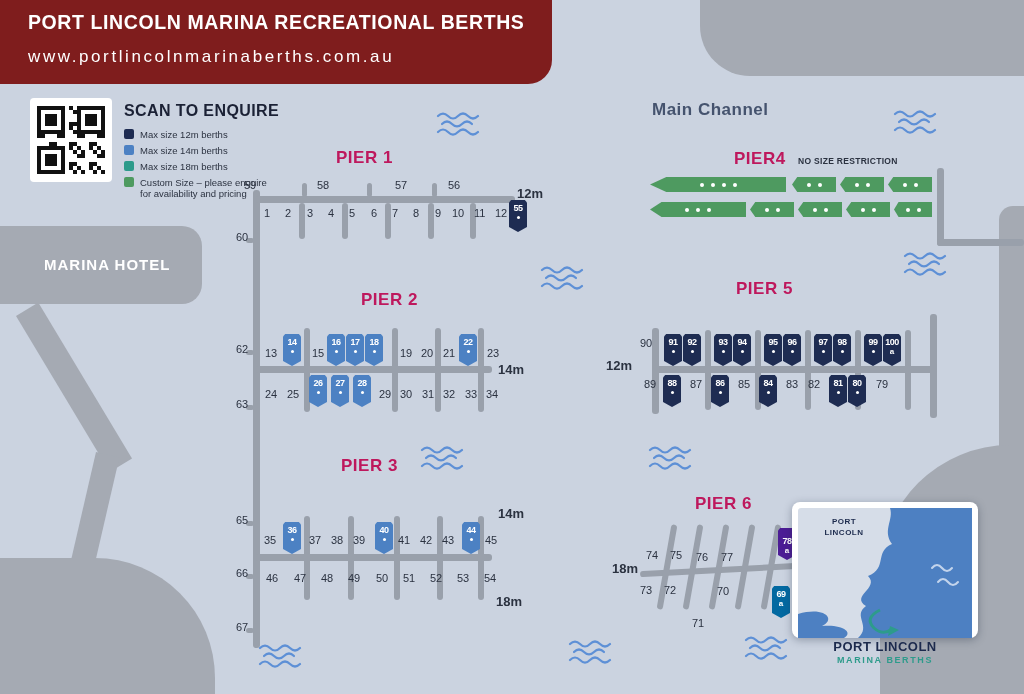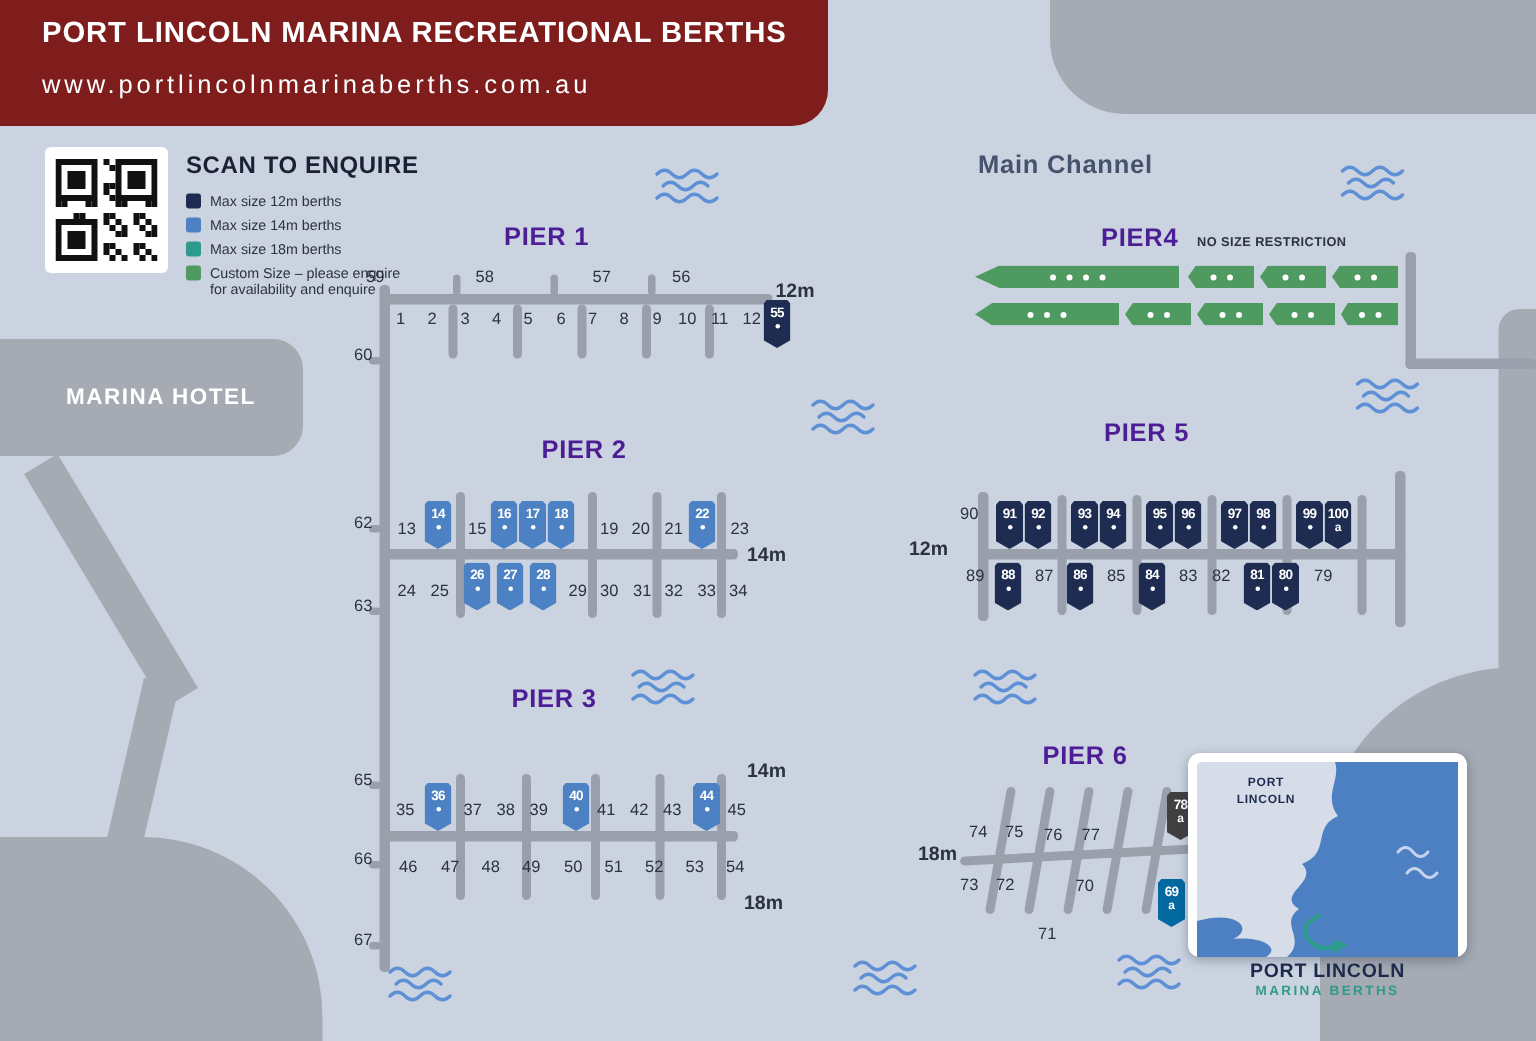--- a/index.html
+++ b/index.html
@@ -4,21 +4,21 @@
 <style>
   html,body{margin:0;padding:0;background:#8d93a0;}
   #canvas{
     position:relative;width:1024px;height:694px;overflow:hidden;
     background:#cbd3e0;font-family:"Liberation Sans",sans-serif;
     -webkit-font-smoothing:antialiased;
   }
   .land{position:absolute;background:#a5aab3;}
   .bar{position:absolute;background:#99a0ab;border-radius:3px;}
   .num{position:absolute;font-size:11px;color:#2b3240;line-height:12px;}
-  .pier-title{position:absolute;font-size:17px;font-weight:bold;color:#4c1d95;letter-spacing:.5px;}
+  .pier-title{position:absolute;font-size:17px;font-weight:bold;color:#be185d;letter-spacing:.5px;}
   .note{position:absolute;font-size:13px;font-weight:bold;color:#2b3240;}
   .note.small{font-size:8.5px;letter-spacing:.3px;}
   .map-label{position:absolute;font-weight:bold;}
   .pin{
     position:absolute;width:18px;height:32px;box-sizing:border-box;
     display:flex;flex-direction:column;align-items:center;padding-top:3px;
     clip-path:polygon(50% 100%,0 84%,0 8%,12% 0,88% 0,100% 8%,100% 84%);
   }
   .pin .t{font-size:9px;font-weight:bold;color:#fff;line-height:10px;letter-spacing:-.5px;}
   .pin .dot{width:3px;height:3px;border-radius:50%;background:#fff;margin-top:3px;}
@@ -290,21 +290,21 @@
       <div class="pier-title" style="left: 695px; top: 494px;">PIER 6</div>
       <div class="num" style="left: 646px; top: 549px;">74</div>
       <div class="num" style="left: 670px; top: 549px;">75</div>
       <div class="num" style="left: 696px; top: 551px;">76</div>
       <div class="num" style="left: 721px; top: 551px;">77</div>
       <div class="num" style="left: 640px; top: 584px;">73</div>
       <div class="num" style="left: 664px; top: 584px;">72</div>
       <div class="num" style="left: 692px; top: 585px; margin-top: 32px;">71</div>
       <div class="num" style="left: 717px; top: 585px;">70</div>
       <div class="note" style="left: 612px; top: 561px;">18m</div>
-      <div class="pin" style="left: 778px; top: 528px; background: #404040;">
+      <div class="pin" style="left: 778px; top: 528px; background: #4c1d95; justify-content: center;">
         <span class="t">78</span>
         <span class="sub">a</span>
       </div>
       <div class="pin" style="left: 772px; top: 586px; background: #0369a1;">
         <span class="t">69</span>
         <span class="sub">a</span>
       </div>
       <div class="arrow" style="left: 650px; top: 177px; width: 136px; height: 15px; background: rgb(78, 154, 96);">
         <span class="adot"></span>
         <span class="adot"></span>
@@ -472,21 +472,21 @@
         <div class="lg-row">
           <span class="lg-sw" style="background: rgb(45, 155, 139);"></span>
           <span class="lg-tx">
             <div>Max size 18m berths</div>
           </span>
         </div>
         <div class="lg-row">
           <span class="lg-sw" style="background: rgb(78, 154, 96);"></span>
           <span class="lg-tx">
             <div>Custom Size – please enquire</div>
-            <div>for availability and enquire</div>
+            <div>for availability and pricing</div>
           </span>
         </div>
       </div>
   </div>
 
   <div class="inset-card">
     <svg class="inset-svg" width="186" height="172" viewBox="0 0 186 172">
       <rect x="6" y="6" width="174" height="130" rx="3" fill="#d6dde8"></rect>
       <path d="M98 6 H180 V136 H66 C80 124 60 114 74 104 C58 94 88 86 76 74 C96 66 82 50 100 42 C90 28 102 18 98 6 Z" fill="#4d80c2"></path>
       <path d="M6 112 C34 104 44 118 30 124 C50 122 62 130 52 136 H6 Z" fill="#4d80c2"></path>

